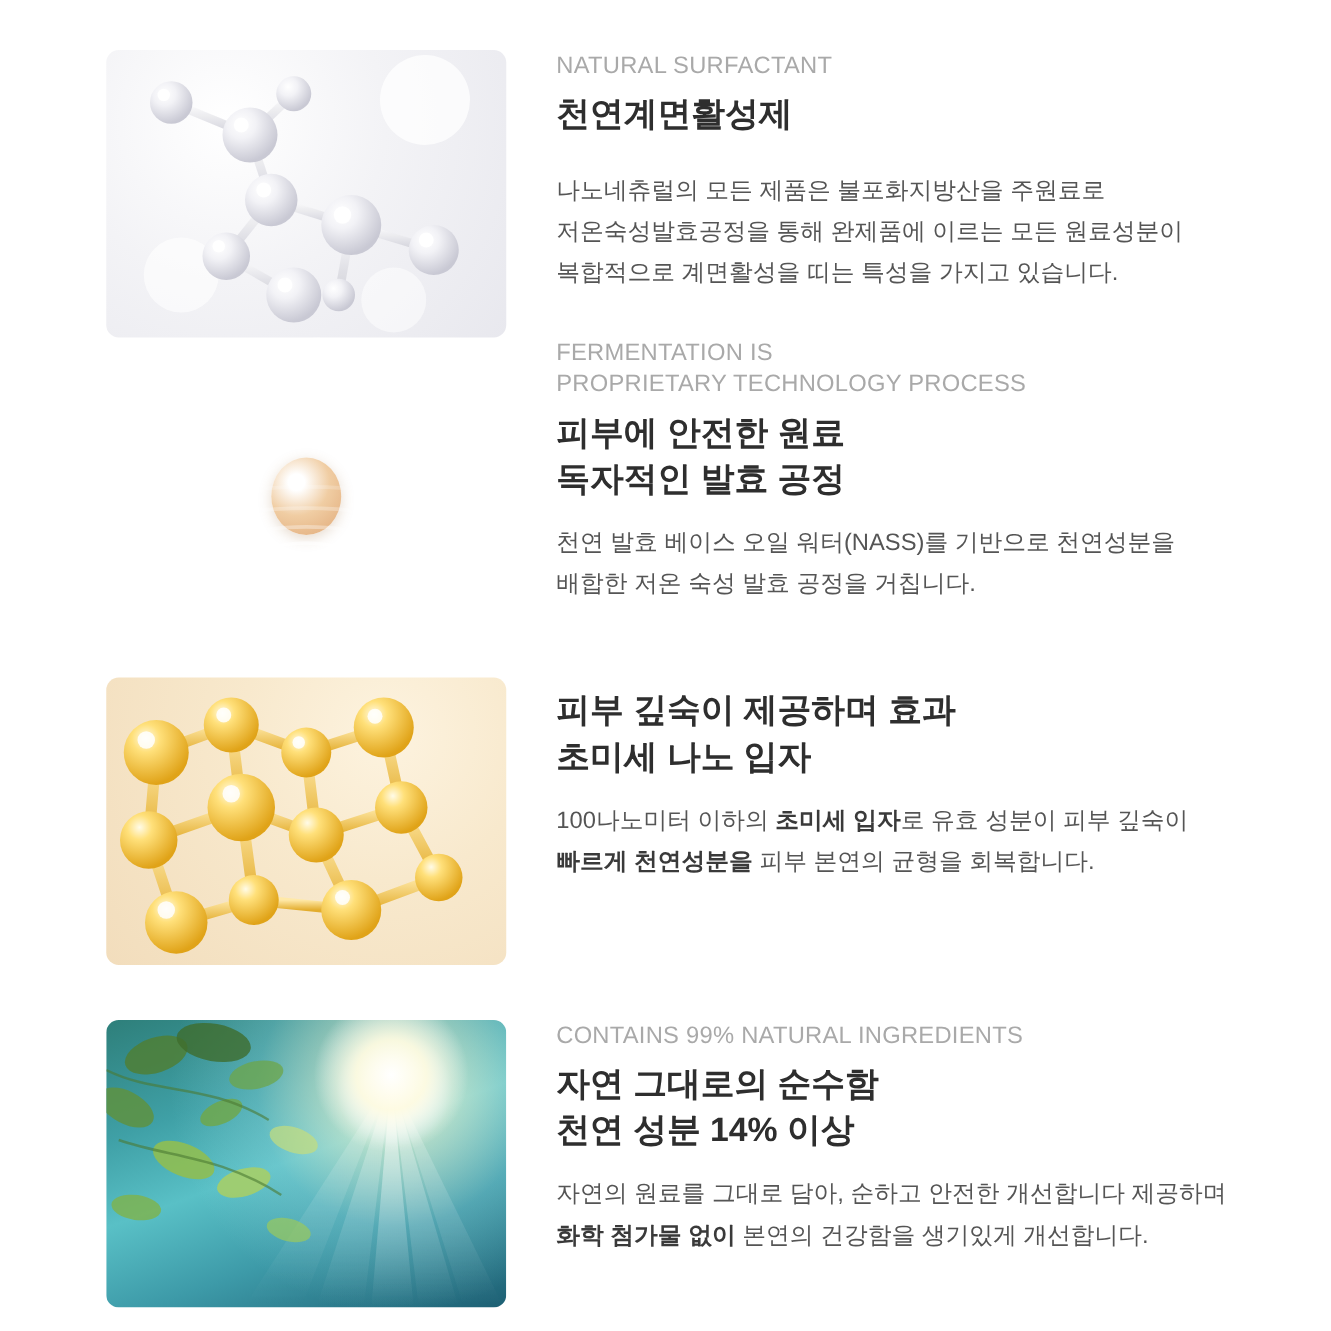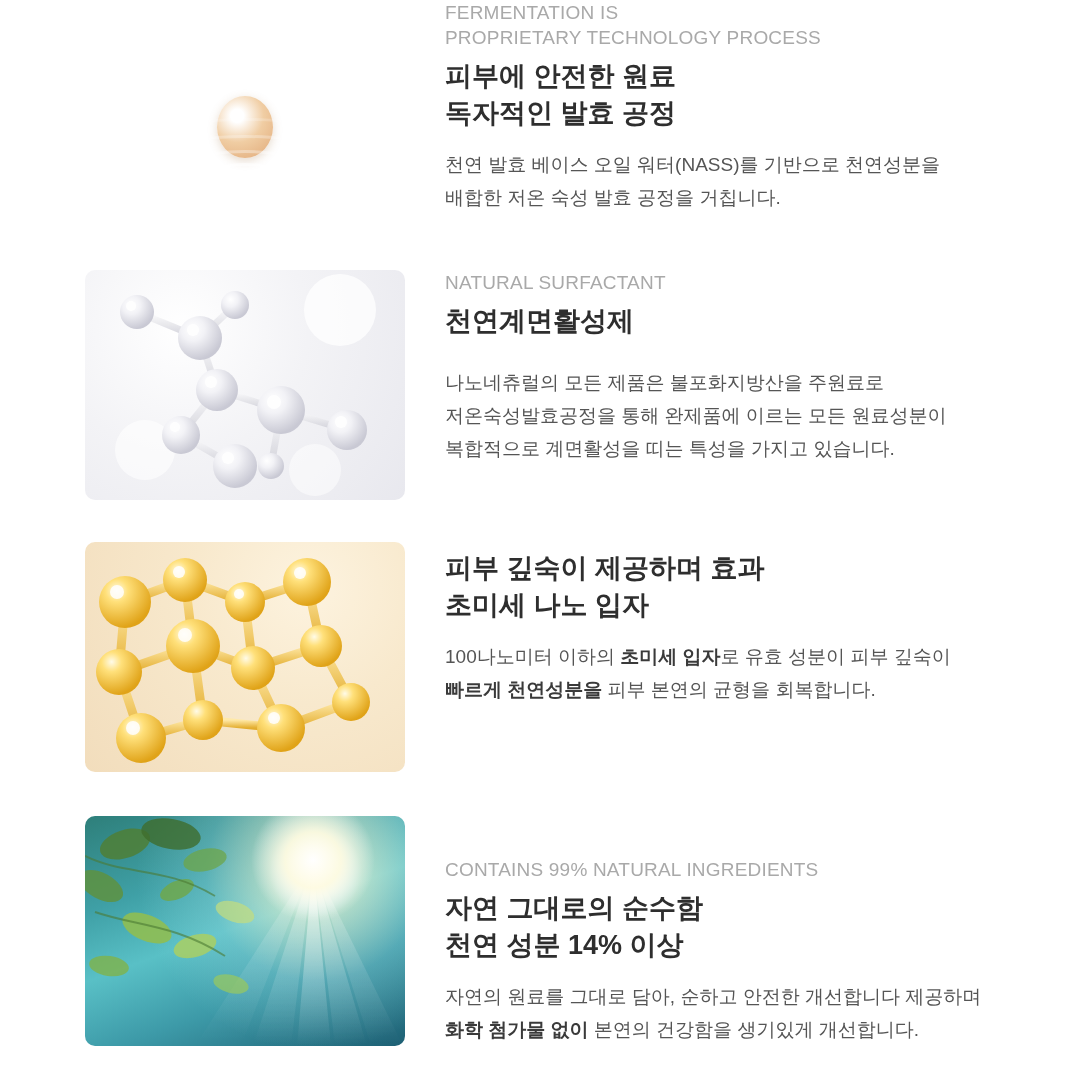--- a/index.html
+++ b/index.html
@@ -143,43 +143,20 @@
       linear-gradient(160deg, #2e7f7a 0%, #3fa0a6 28%, #59c0c6 48%, #3d9aa8 70%, #1d5f73 100%);
     position: relative;
   }
 
   .svg-full { display: block; width: 100%; height: 100%; }
 </style>
 </head>
 <body>
 
 <div class="page">
-
-  <div class="feature" style="padding-top:0px;">
-    <div class="thumb img-droplet">
-      <div class="stream"></div>
-      <div class="bigdrop"></div>
-      <div class="drop-s d1"></div>
-      <div class="drop-s d2"></div>
-      <div class="drop-s d3"></div>
-      <div class="drop-s d4"></div>
-      <div class="ripple r1"></div>
-      <div class="ripple r2"></div>
-      <div class="ripple r3"></div>
-      <div class="ripple r4"></div>
-    </div>
-    <div class="text-col">
-      <div class="eyebrow">FERMENTATION IS
-PROPRIETARY TECHNOLOGY PROCESS</div>
-      <div class="headline">피부에 안전한 원료
-독자적인 발효 공정</div>
-      <div class="body-text">천연 발효 베이스 오일 워터(NASS)를 기반으로 천연성분을
-배합한 저온 숙성 발효 공정을 거칩니다.</div>
-    </div>
-  </div>
 
   <div class="feature" style="padding-top:40px;">
     <div class="thumb img-molecule">
       <svg class="svg-full" viewBox="0 0 320 230" preserveAspectRatio="none">
         <defs>
           <radialGradient id="gBall" cx="34%" cy="30%" r="70%">
             <stop offset="0%" stop-color="#ffffff"></stop>
             <stop offset="38%" stop-color="#f2f2f6"></stop>
             <stop offset="100%" stop-color="#c9c9d4"></stop>
           </radialGradient>
@@ -222,20 +199,43 @@
           <circle cx="143" cy="188" r="6"></circle>
         </g>
       </svg>
     </div>
     <div class="text-col">
       <div class="eyebrow">NATURAL SURFACTANT</div>
       <div class="headline">천연계면활성제</div>
       <div class="body-text" style="margin-top:26px;">나노네츄럴의 모든 제품은 불포화지방산을 주원료로
 저온숙성발효공정을 통해 완제품에 이르는 모든 원료성분이
 복합적으로 계면활성을 띠는 특성을 가지고 있습니다.</div>
+    </div>
+  </div>
+
+  <div class="feature" style="padding-top:0px;">
+    <div class="thumb img-droplet">
+      <div class="stream"></div>
+      <div class="bigdrop"></div>
+      <div class="drop-s d1"></div>
+      <div class="drop-s d2"></div>
+      <div class="drop-s d3"></div>
+      <div class="drop-s d4"></div>
+      <div class="ripple r1"></div>
+      <div class="ripple r2"></div>
+      <div class="ripple r3"></div>
+      <div class="ripple r4"></div>
+    </div>
+    <div class="text-col">
+      <div class="eyebrow">FERMENTATION IS
+PROPRIETARY TECHNOLOGY PROCESS</div>
+      <div class="headline">피부에 안전한 원료
+독자적인 발효 공정</div>
+      <div class="body-text">천연 발효 베이스 오일 워터(NASS)를 기반으로 천연성분을
+배합한 저온 숙성 발효 공정을 거칩니다.</div>
     </div>
   </div>
 
   <div class="feature" style="padding-top:42px;">
     <div class="thumb img-nano">
       <svg class="svg-full" viewBox="0 0 320 230" preserveAspectRatio="none">
         <defs>
           <radialGradient id="gYellow" cx="34%" cy="28%" r="72%">
             <stop offset="0%" stop-color="#fffbe8"></stop>
             <stop offset="30%" stop-color="#ffe07a"></stop>
@@ -291,21 +291,21 @@
       </svg>
     </div>
     <div class="text-col">
       <div class="headline">피부 깊숙이 제공하며 효과
 초미세 나노 입자</div>
       <div class="body-text"><span>100나노미터 이하의 </span><b>초미세 입자</b><span>로 유효 성분이 피부 깊숙이
 </span><b>빠르게 천연성분을</b><span> 피부 본연의 균형을 회복합니다.</span></div>
     </div>
   </div>
 
-  <div class="feature" style="padding-top:44px;align-items:flex-end;">
+  <div class="feature" style="padding-top:44px;">
     <div class="thumb img-nature">
       <svg class="svg-full" viewBox="0 0 320 230" preserveAspectRatio="none">
         <defs>
           <radialGradient id="gSun" cx="50%" cy="50%" r="50%">
             <stop offset="0%" stop-color="#ffffff"></stop>
             <stop offset="45%" stop-color="#fffbe0" stop-opacity="0.9"></stop>
             <stop offset="100%" stop-color="#ffffff" stop-opacity="0"></stop>
           </radialGradient>
           <linearGradient id="gRay" x1="0" y1="0" x2="0" y2="1">
             <stop offset="0%" stop-color="#ffffff" stop-opacity="0.85"></stop>

